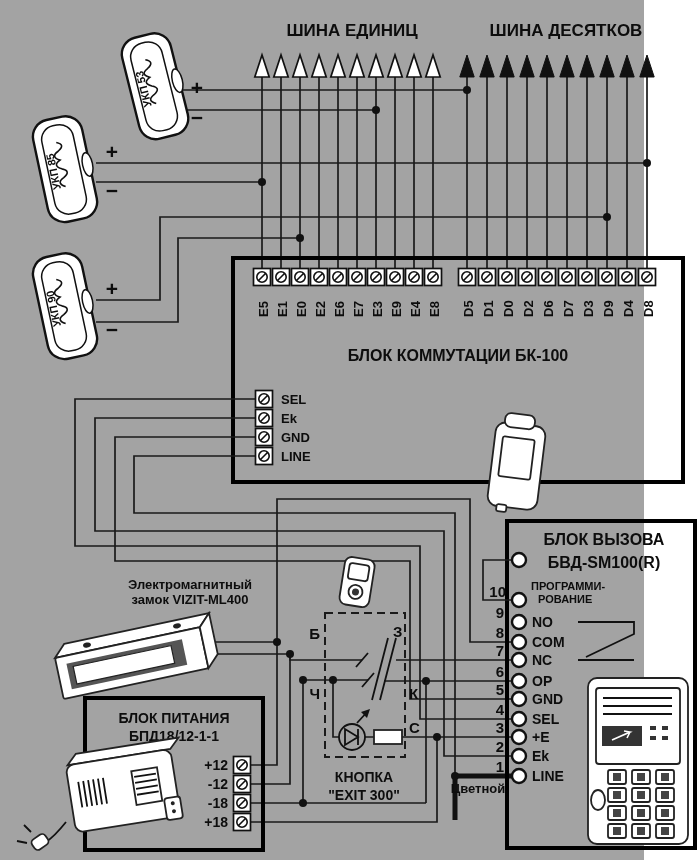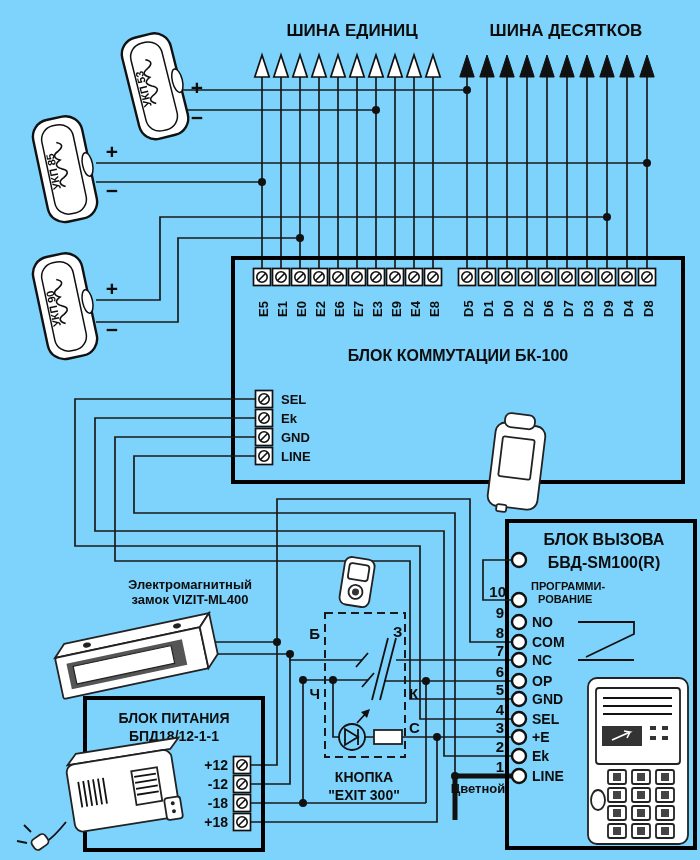--- a/index.html
+++ b/index.html
@@ -1,16 +1,16 @@
 <!DOCTYPE html>
 <html><head>
 <meta charset="utf-8">
 <style>
   html,body{margin:0;padding:0;background:#fff;}
-  #stage{width:700px;height:860px;position:relative;background:#7dd3fc;}
+  #stage{width:644px;height:860px;position:relative;background:#a3a3a3;}
   svg{display:block;}
   text{font-family:"Liberation Sans","DejaVu Sans",sans-serif;font-weight:700;fill:#0d0d0d;}
   .t20{font-size:21px}.t17{font-size:17px}.t16{font-size:16px}.t15{font-size:15px}
   .t14{font-size:14px}.t13{font-size:13px}.t11{font-size:11px}
   .wire{fill:none;stroke:#1a1a1a;stroke-width:1.7}
   .thick{fill:none;stroke:#111;stroke-width:5}
   .border{fill:none;stroke:#000;stroke-width:4}
   .sym{fill:none;stroke:#111;stroke-width:1.8}
   .deco{fill:#fff;stroke:#222;stroke-width:1.8}
   .dot{fill:#111;stroke:none}

